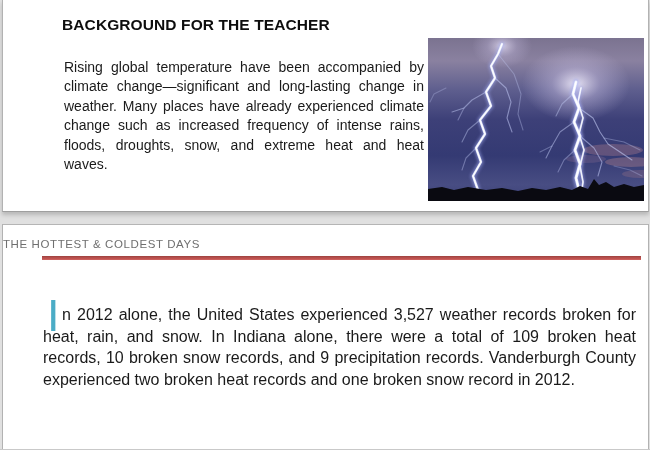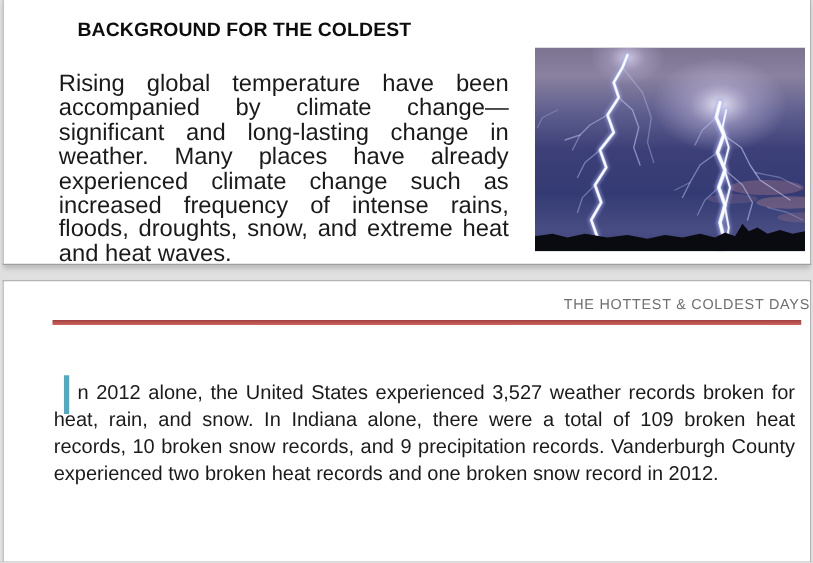--- a/index.html
+++ b/index.html
@@ -22,31 +22,31 @@
   .page2 {
     top: 224px; height: 226px;
     border-top: 1px solid #b5b5b5;
   }
   .doc-title {
     position: absolute; left: 59px; top: 16px; margin: 0;
     font-size: 15.5px; font-weight: bold; color: #0d0d0d; letter-spacing: 0.1px;
     white-space: nowrap;
   }
   .body1 {
-    position: absolute; left: 44px; top: 58px; width: 360px; margin: 0;
-    font-size: 19px; line-height: 19.4px; text-align: justify;
+    position: absolute; left: 61px; top: 58px; width: 360px; margin: 0;
+    font-size: 14px; line-height: 19.4px; text-align: justify;
     color: #1a1a1a;
   }
   .photo {
     position: absolute; left: 425px; top: 38px; width: 216px; height: 163px;
     display: block;
   }
   .subhead {
     position: absolute; left: 0; top: 13px; width: 100%; margin: 0;
-    text-align: right; font-size: 11.5px; font-weight: normal;
+    text-align: left; font-size: 11.5px; font-weight: normal;
     letter-spacing: 0.6px; color: #6f6f6f;
   }
   .rule {
     position: absolute; left: 39px; top: 31px; width: 599px; height: 4px;
     background: linear-gradient(to bottom, #9e403e 0%, #b04f4c 35%, var(--accent-red, #c0504d) 60%, #ce6764 100%);
   }
   .para2 {
     position: absolute; left: 40px; top: 79px; width: 593px; margin: 0;
     font-size: 16px; line-height: 21.6px; text-align: justify;
     color: #1a1a1a; text-indent: 19px;
@@ -58,21 +58,21 @@
   }
   .bottom-edge {
     position: absolute; left: 0; bottom: 0; width: 100%; height: 1px;
     background: #c9c9c9;
   }
 </style>
 </head>
 <body>
 
 <div class="page page1">
-  <h1 class="doc-title">BACKGROUND FOR THE COLDEST</h1>
+  <h1 class="doc-title">BACKGROUND FOR THE TEACHER</h1>
   <p class="body1">Rising global temperature have been accompanied by climate change—significant and long-lasting change in weather.  Many places have already experienced climate change such as increased frequency of intense rains, floods, droughts, snow, and extreme heat and heat waves.</p>
 
   <svg class="photo" viewBox="0 0 216 163" preserveAspectRatio="none" xmlns="http://www.w3.org/2000/svg">
     <defs>
       <linearGradient id="sky" x1="0" y1="0" x2="0" y2="1">
         <stop offset="0" stop-color="#7b7390"></stop>
         <stop offset="0.14" stop-color="#8a81a0"></stop>
         <stop offset="0.32" stop-color="#5e5e8e"></stop>
         <stop offset="0.5" stop-color="#3d4078"></stop>
         <stop offset="0.72" stop-color="#343a73"></stop>

